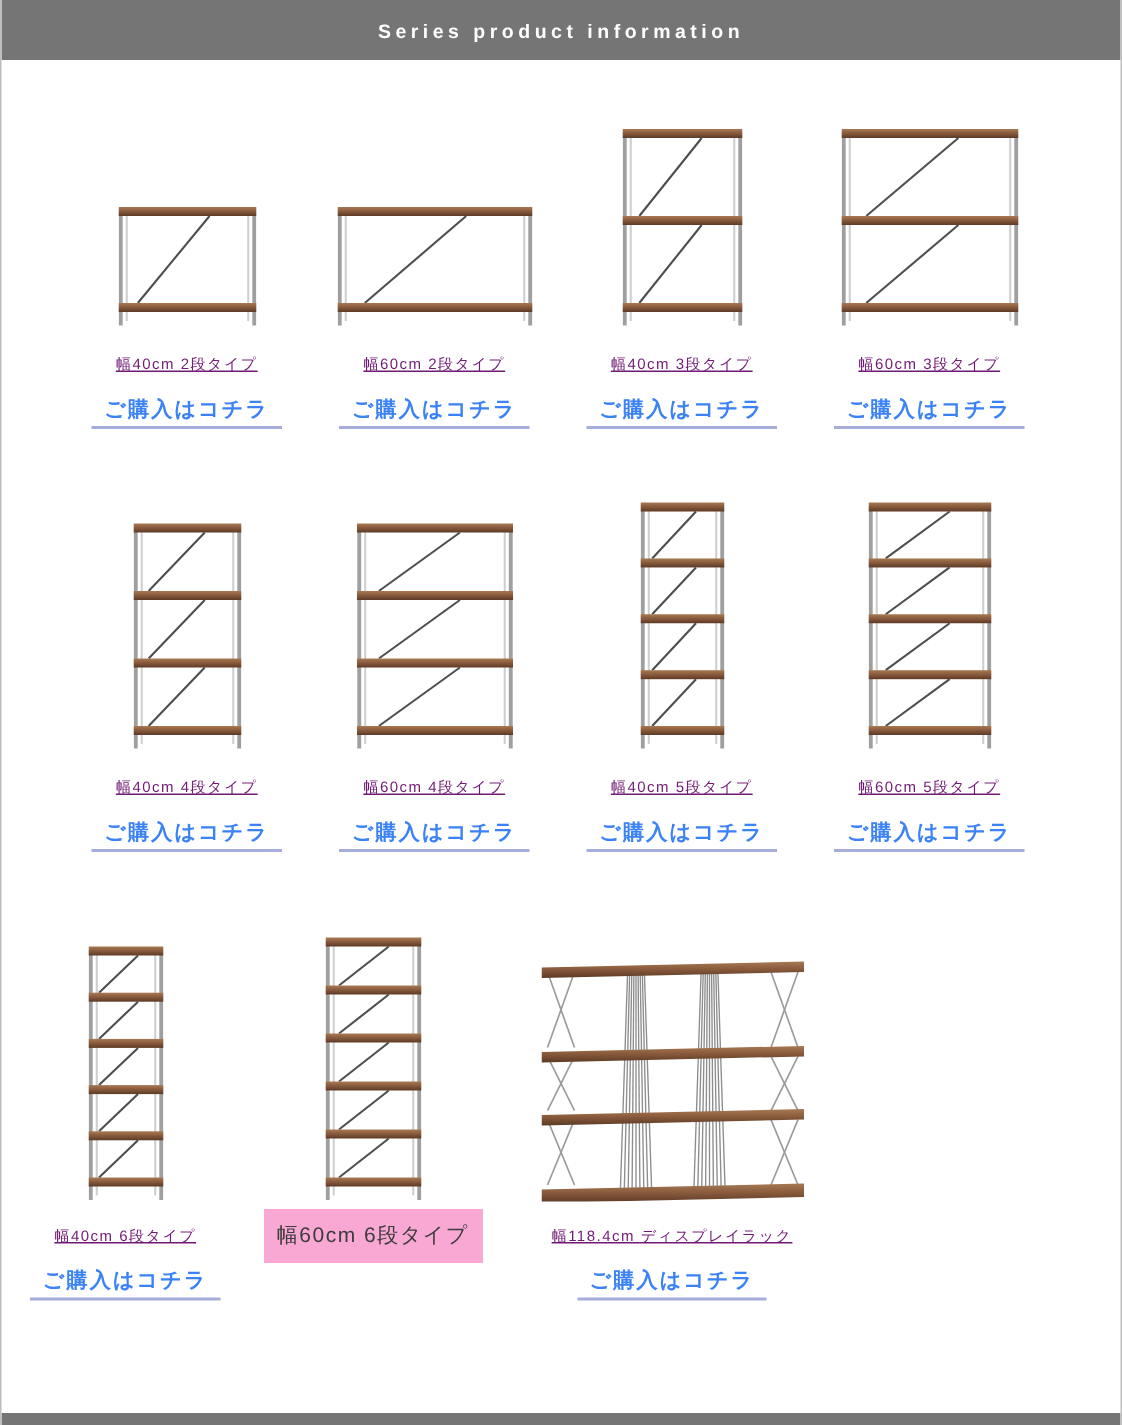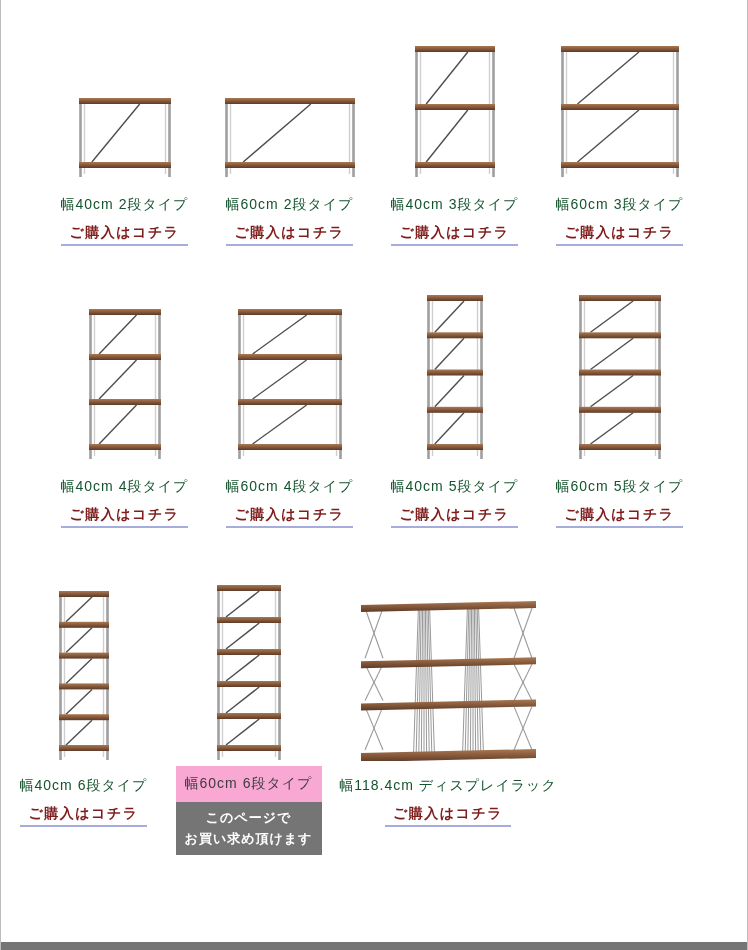--- a/index.html
+++ b/index.html
@@ -13,43 +13,46 @@
   .row{display:flex;align-items:flex-start;}
   .row1{margin-top:44px;padding-left:41px;}
   .row2{margin-top:47px;padding-left:41px;}
   .row3{margin-top:55px;}
   .cell{width:165px;display:flex;flex-direction:column;align-items:center;}
   .cell.wide{width:234px;}
   .imgarea{display:flex;align-items:flex-end;justify-content:center;}
   .row1 .imgarea{height:134px;}
   .row2 .imgarea{height:167px;}
   .row3 .imgarea{height:178px;}
-  .pname{margin-top:18px;font-size:14px;color:#14532d;letter-spacing:1px;line-height:16px;white-space:nowrap;}
+  .pname{margin-top:18px;font-size:10px;color:#701a75;letter-spacing:1px;line-height:16px;white-space:nowrap;text-decoration:underline;}
   .row3 .pname{margin-top:16px;}
   .buy{
-    margin-top:12px;display:inline-block;color:#7f1d1d;font-weight:bold;font-size:14px;
+    margin-top:12px;display:inline-block;color:#3b82f6;font-weight:bold;font-size:14px;
     letter-spacing:1.5px;text-decoration:none;border-bottom:2px solid #a6addc;
     padding:0 8px 4px;cursor:pointer;line-height:16px;white-space:nowrap;
   }
   .name-box{
     margin-top:5px;width:146px;height:36px;background:#f9a8d4;display:flex;align-items:center;
     justify-content:center;font-size:14px;color:#3c3c3c;letter-spacing:1px;white-space:nowrap;
   }
   .note-box{
     width:146px;background:#757575;color:#ffffff;font-weight:bold;font-size:13px;
     line-height:21px;text-align:center;padding:5px 0 6px;letter-spacing:1px;
   }
   .bottombar{position:absolute;left:0;right:0;bottom:0;height:8px;background:#757575;}
   svg{display:block;}
 </style>
 </head>
 <body>
 
 <div class="page">
 
+  <header class="topbar">
+    <h1>Series product information</h1>
+  </header>
 
   <section class="row row1">
     <div class="cell">
       <div class="imgarea">
         <svg width="92" height="82" viewBox="0 0 92 82">
             <defs>
               <linearGradient id="wg0" x1="0" y1="0" x2="0" y2="1">
                 <stop offset="0" stop-color="#a87953"></stop>
                 <stop offset="0.45" stop-color="#8a5c3d"></stop>
                 <stop offset="1" stop-color="#5c3a26"></stop>
@@ -303,24 +306,20 @@
             <rect x="0" y="2.0" width="64" height="6" fill="url(#wg9)"></rect>
             <rect x="0" y="34.0" width="64" height="6" fill="url(#wg9)"></rect>
             <rect x="0" y="66.0" width="64" height="6" fill="url(#wg9)"></rect>
             <rect x="0" y="98.0" width="64" height="6" fill="url(#wg9)"></rect>
             <rect x="0" y="130.0" width="64" height="6" fill="url(#wg9)"></rect>
             <rect x="0" y="162.0" width="64" height="6" fill="url(#wg9)"></rect>
           </svg>
       </div>
       <div class="name-box">
         <span>幅60cm 6段タイプ</span>
-      </div>
-      <div class="note-box">
-        <div>このページで</div>
-        <div>お買い求め頂けます</div>
       </div>
     </div>
     <div class="cell wide">
       <div class="imgarea">
         <svg width="175" height="162" viewBox="0 0 175 162">
             <defs>
               <linearGradient id="wg10" x1="0" y1="0" x2="0" y2="1">
                 <stop offset="0" stop-color="#a87953"></stop>
                 <stop offset="0.45" stop-color="#8a5c3d"></stop>
                 <stop offset="1" stop-color="#5c3a26"></stop>

